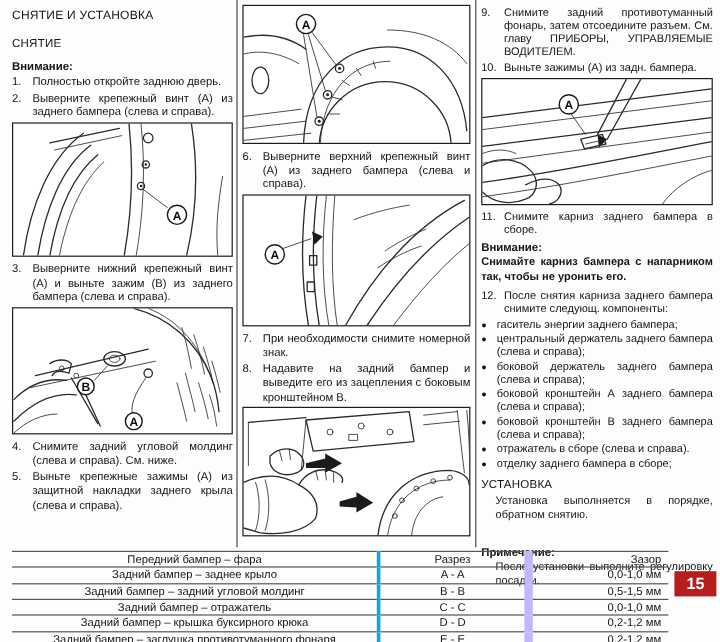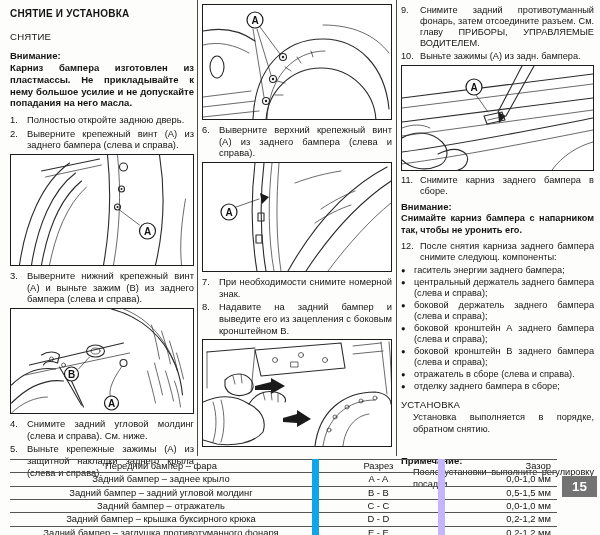--- a/index.html
+++ b/index.html
@@ -7,21 +7,21 @@
     position:relative; width:600px; height:535px; background:#fdfdfb;
     font-family:"Liberation Sans", sans-serif; color:#151515; overflow:hidden;
   }
   .col { position:absolute; }
   #col1 { left:10px; top:6px;  width:184px; }
   #col2 { left:202px; top:4px; width:190px; }
   #col3 { left:401px; top:4px; width:193px; font-size:9.2px; }
   .vrule { position:absolute; top:0; width:1px; height:456px; background:#4a4a4a; }
   #vrule1 { left:197px; } #vrule2 { left:396px; }
 
-  .title   { font-size:10px; font-weight:bold; letter-spacing:.2px; margin:2px 0 9px 0; }
+  .title   { font-size:10px; font-weight:normal; letter-spacing:.2px; margin:2px 0 9px 0; }
   .subhead { font-size:9.6px; margin:12px 0 8px 0; letter-spacing:.2px; }
   .warnlbl { font-size:9.5px; font-weight:bold; margin:0 0 1px 0; }
   .warntxt { font-size:9.5px; font-weight:bold; text-align:justify; line-height:1.24; margin:0 0 5px 0; }
   .body-txt{ font-size:9.4px; text-align:justify; line-height:1.24; margin:0 0 4px 12px; }
 
   .step { display:flex; font-size:9.4px; line-height:1.24; margin:1px 0 2px 0; }
   #col3 .step { font-size:9.2px; line-height:1.2; }
   .step .num { flex:none; width:17px; }
   #col3 .step .num { width:19px; }
   .step .t { flex:1; text-align:justify; }
@@ -36,40 +36,39 @@
     { fill:none; stroke:#2b2b2b; stroke-width:1.1; stroke-linecap:round; stroke-linejoin:round; }
   .fig .thin { stroke-width:.7; }
   .fig .fill { fill:#1b1b1b; stroke:none; }
   .fig text { font:bold 10px "Liberation Sans",sans-serif; fill:#111; stroke:none; text-anchor:middle; }
   .fig .callout { fill:#fff; stroke:#1b1b1b; stroke-width:1.2; }
 
   .spec-table { position:absolute; left:10px; top:459px; width:547px;
     border-collapse:collapse; font-size:9.4px; line-height:1.1; }
   .spec-table td { border-top:1px solid #555; border-bottom:1px solid #555; padding:1px 6px 1px 6px; height:9px; }
   .spec-table td.c1 { width:312px; text-align:center; }
-  .spec-table td.c2 { width:115px; text-align:center; border-left:7px solid #0ea5e9; }
+  .spec-table td.c2 { width:115px; text-align:center; border-left:3px solid #0ea5e9; }
   .spec-table td.c3 { width:108px; text-align:right; border-left:7px solid #c4b5fd; }
 
   .page-tab { position:absolute; left:562px; top:476px; width:35px; height:21px;
-    background:#737373; color:#fff; font-weight:bold; font-size:13.5px;
+    background:#b91c1c; color:#fff; font-weight:bold; font-size:13.5px;
     display:flex; align-items:center; justify-content:center; }
 </style>
 </head>
 <body>
 
 <div class="page">
 
   <div class="vrule" id="vrule1"></div>
   <div class="vrule" id="vrule2"></div>
 
   <div class="col" id="col1">
     <div class="title">СНЯТИЕ И УСТАНОВКА</div>
     <div class="subhead">СНЯТИЕ</div>
     <div class="warnlbl">Внимание:</div>
-    <div class="warntxt">Карниз бампера изготовлен из пластмассы. Не прикладывайте к нему большое усилие и не допускайте попадания на него масла.</div>
 
     <div class="step">
       <span class="num">1.</span>
       <span class="t">Полностью откройте заднюю дверь.</span>
     </div>
     <div class="step">
       <span class="num">2.</span>
       <span class="t">Выверните крепежный винт (А) из заднего бампера (слева и справа).</span>
     </div>
 

